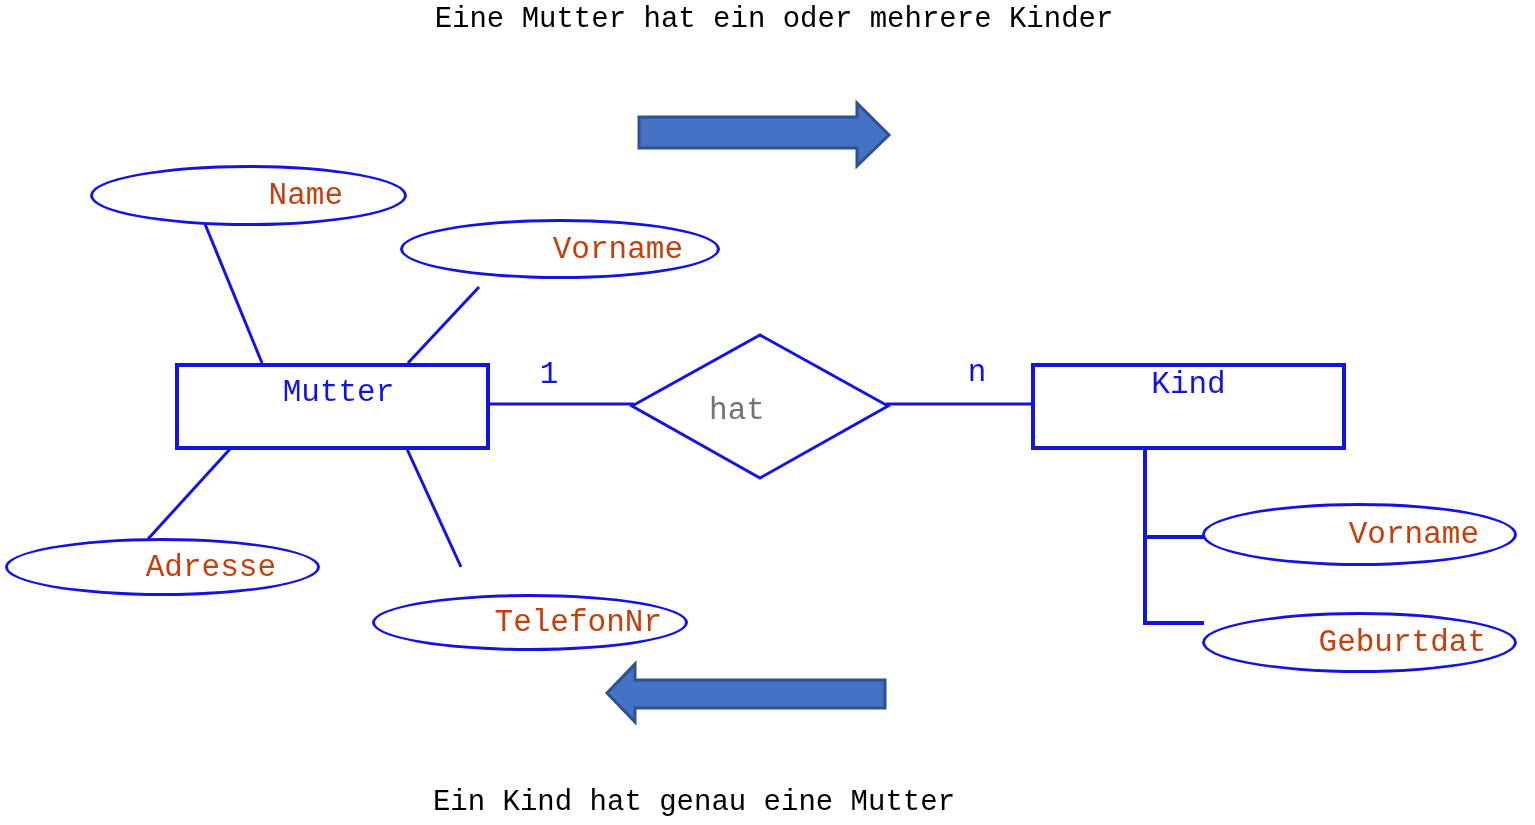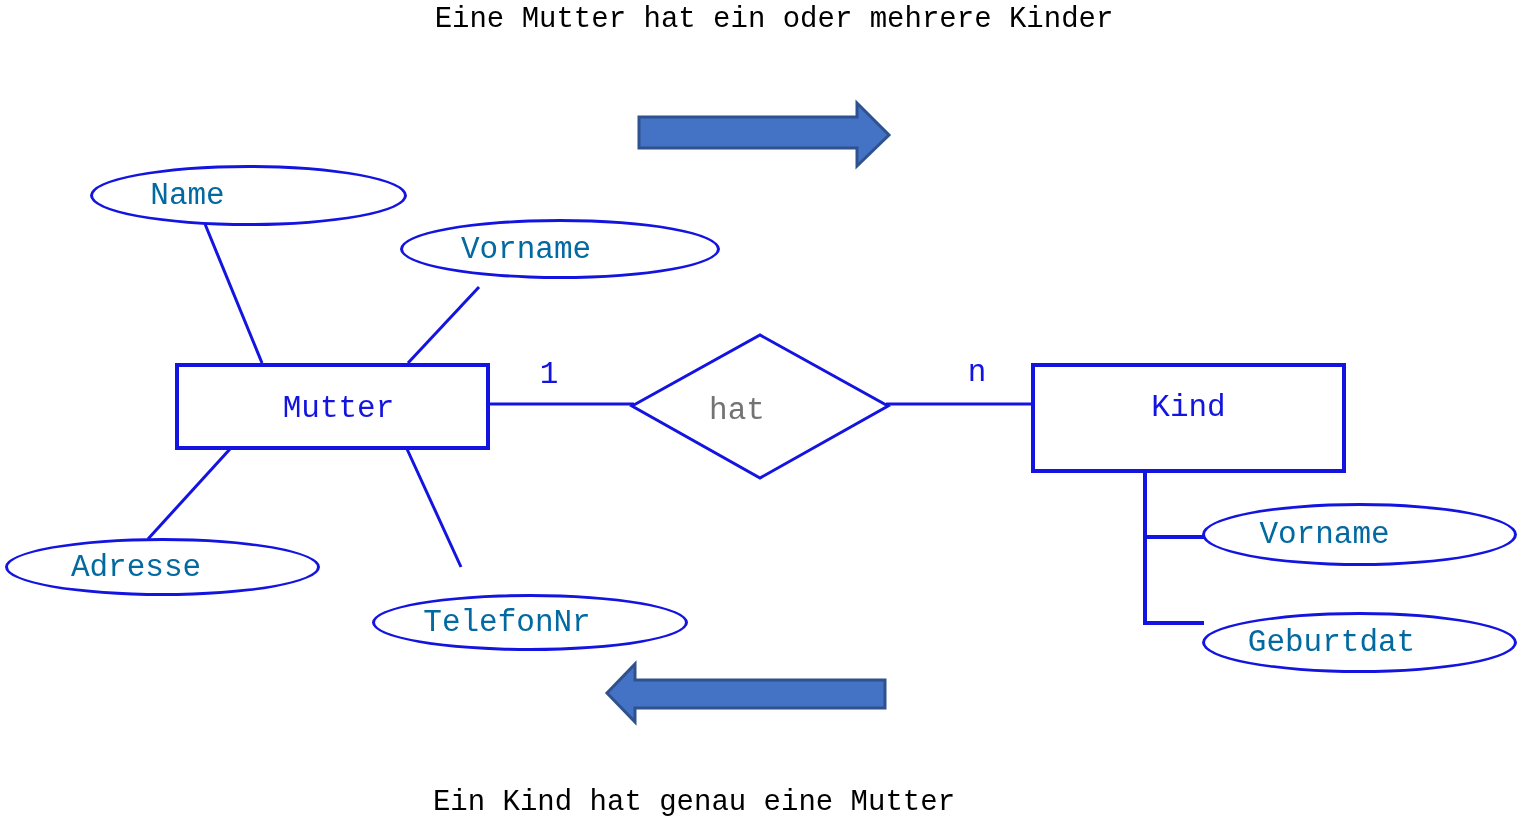--- a/index.html
+++ b/index.html
@@ -34,33 +34,33 @@
     position: absolute;
     border: 4px solid #1414e0;
     background: #ffffff;
     box-sizing: border-box;
     display: flex;
     justify-content: center;
     align-items: flex-start;
     color: #1414e0;
     font-size: 31px;
   }
-  .entity.mutter { left: 175px; top: 363px; width: 315px; height: 87px; padding-top: 24px; }
+  .entity.mutter { left: 175px; top: 363px; width: 315px; height: 87px; padding-top: 8px; }
   .entity.mutter span { transform: translateX(6px); }
-  .entity.kind   { left: 1031px; top: 363px; width: 315px; height: 110px; padding-top: 23px; }
+  .entity.kind   { left: 1031px; top: 363px; width: 315px; height: 87px; padding-top: 0; }
   .attr {
     position: absolute;
     border: 3px solid #1414e0;
     border-radius: 50%;
     background: #ffffff;
     box-sizing: border-box;
     display: flex;
-    justify-content: center;
+    justify-content: flex-end;
     align-items: center;
-    color: #0369a1;
+    color: #c2410c;
     font-size: 31px;
     white-space: nowrap;
   }
   .attr.name       { left: 90px;   top: 165px; width: 317px; height: 61px; }
   .attr.name span       { transform: translateX(-61px); }
   .attr.vorname-m  { left: 400px;  top: 219px; width: 320px; height: 60px; }
   .attr.vorname-m span  { transform: translateX(-34px); }
   .attr.adresse    { left: 5px;    top: 538px; width: 315px; height: 58px; }
   .attr.adresse span    { transform: translateX(-41px); margin-left: 29px; }
   .attr.telefonnr  { left: 372px;  top: 594px; width: 316px; height: 57px; }

